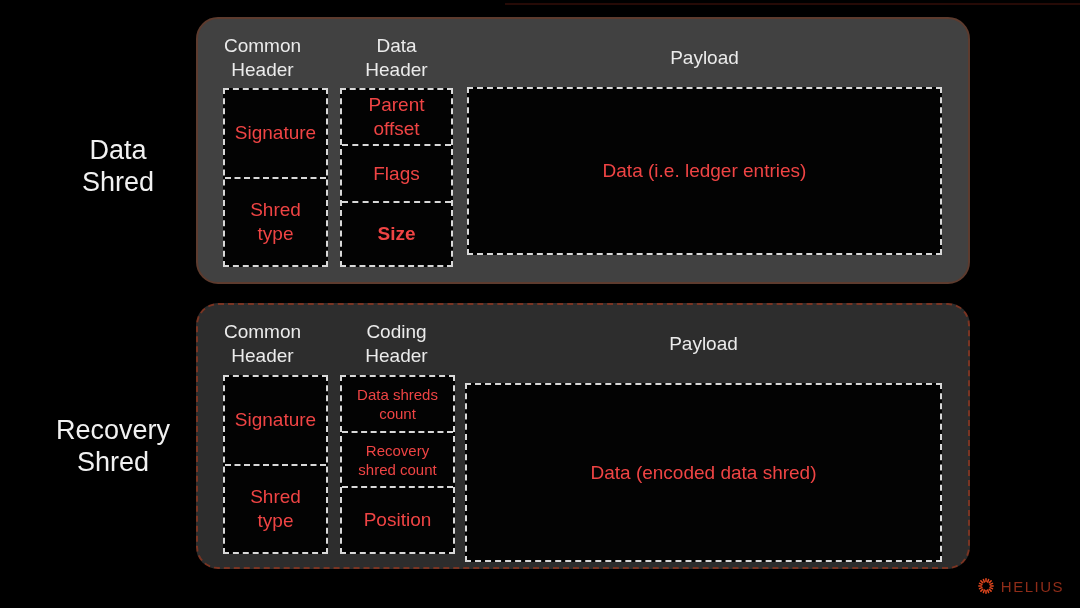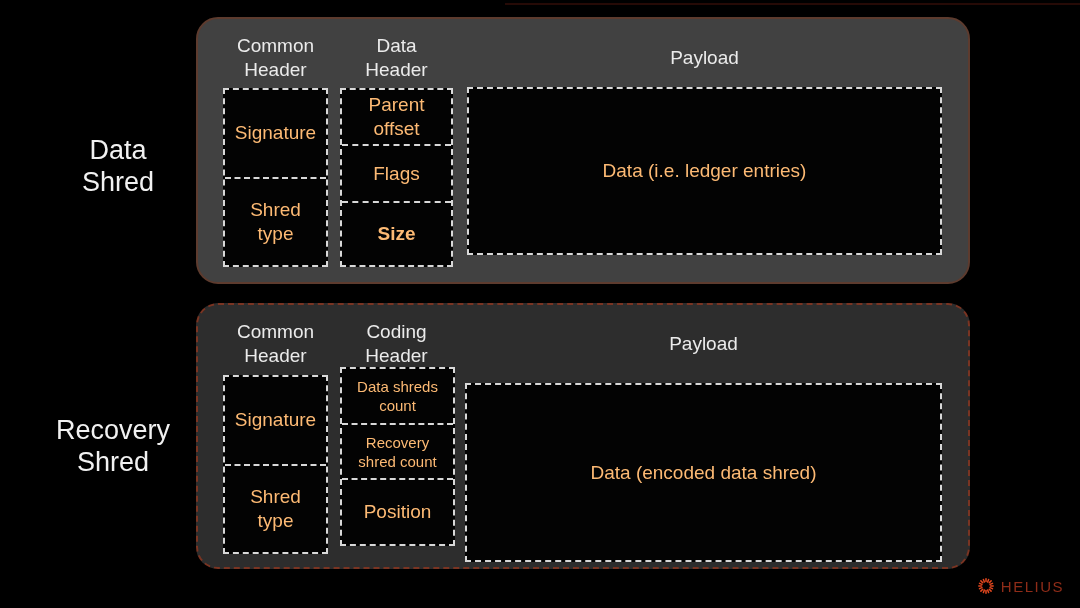--- a/index.html
+++ b/index.html
@@ -19,36 +19,36 @@
   
   .panel{position:absolute;left:196px;width:774px;border-radius:22px;box-sizing:border-box;}
   .panel-top{top:17px;height:267px;background:#414141;border:2px solid #5d3b2e;}
   .panel-bottom{top:303px;height:266px;background:#2d2d2d;border:2px dashed #7a3422;}
   
   .col-header{
     position:absolute;top:12px;height:54px;display:flex;align-items:center;
     justify-content:center;text-align:center;color:#ebebeb;font-size:19px;
     line-height:24px;white-space:pre-line;
   }
-  .h-common{left:25px;width:105px;}
+  .h-common{left:12px;width:105px;}
   .h-mid{left:142px;width:113px;}
   .h-payload{left:269px;width:475px;}
   .panel-bottom .h-payload{left:267px;width:477px;}
   
   .cells-col{
     position:absolute;display:flex;flex-direction:column;background:#030303;
     border:2px dashed #d8d8d8;box-sizing:border-box;
   }
   .c-common{left:25px;top:69px;width:105px;height:179px;}
   .c-mid{left:142px;top:69px;width:113px;height:179px;}
   .panel-bottom .c-common{top:70px;}
-  .panel-bottom .c-mid{top:62px;width:115px;}
+  .panel-bottom .c-mid{top:70px;width:115px;}
   .cell{
     display:flex;align-items:center;justify-content:center;text-align:center;
-    color:#fdba74;font-size:19px;line-height:24px;white-space:pre-line;flex:1;
+    color:#ef4444;font-size:19px;line-height:24px;white-space:pre-line;flex:1;
   }
   .cell + .cell{border-top:2px dashed #d8d8d8;}
   .cell.small{font-size:15px;line-height:19px;}
   .c-mid .f57{flex:57;} .c-mid .f55{flex:55;} .c-mid .f65{flex:65;font-weight:bold;} .c-mid .f67{flex:67;}
   
   .payload-box{
     position:absolute;display:flex;flex-direction:row;background:#030303;
     border:2px dashed #d8d8d8;box-sizing:border-box;
   }
   .panel-top .payload-box{left:269px;top:68px;width:475px;height:168px;}

